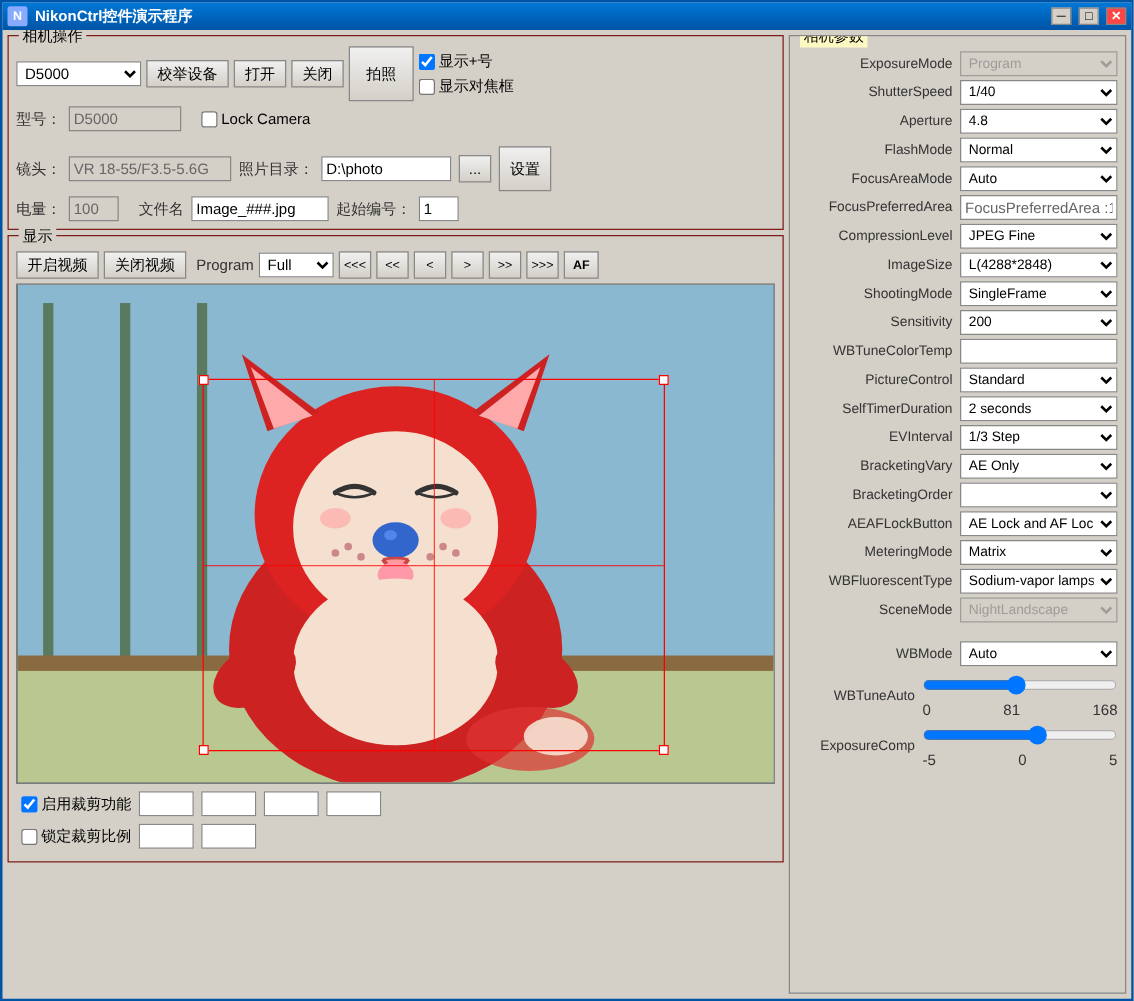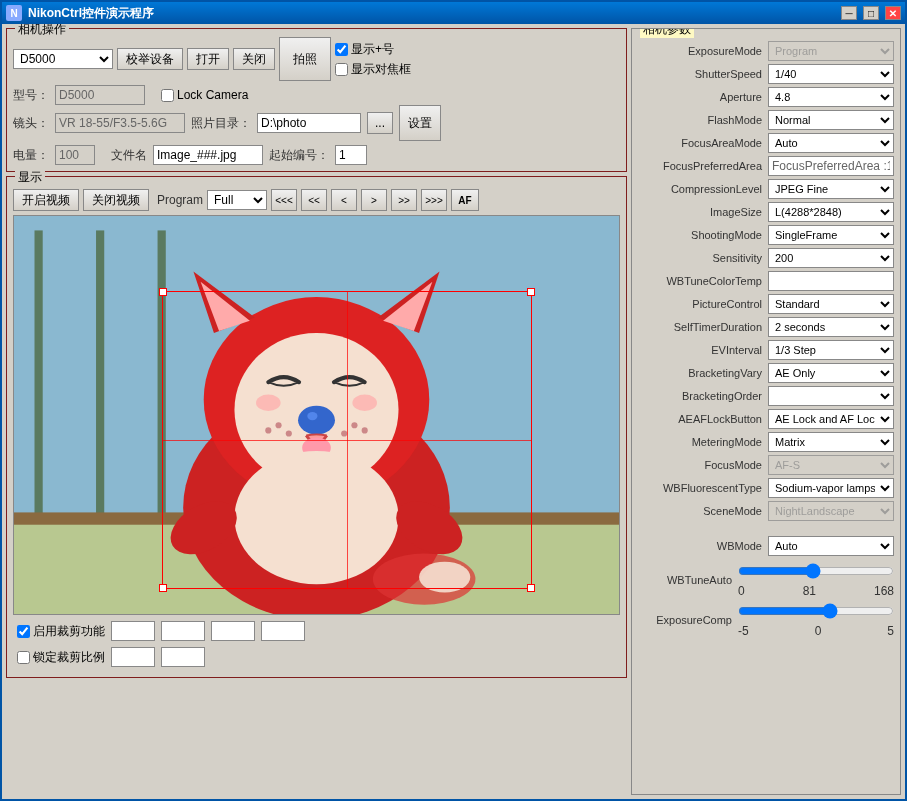--- a/index.html
+++ b/index.html
@@ -21,21 +21,21 @@
     
     .left-panel { flex: 1; display: flex; flex-direction: column; gap: 4px; min-width: 0; }
 
     
     .group-box { border: 1px solid #7f1d1d; background: #d4d0c8; padding: 4px 6px 6px 6px; position: relative; }
     .group-box-title { position: absolute; top: -8px; left: 8px; background: #d4d0c8; padding: 0 3px; font-size: 12px; }
 
     
     .camera-ops { padding-top: 8px; }
     .camera-row1 { display: flex; align-items: center; gap: 4px; margin-bottom: 4px; }
-    .camera-row2 { display: flex; align-items: center; gap: 6px; margin-bottom: 0; }
+    .camera-row2 { display: flex; align-items: center; gap: 6px; margin-bottom: 12px; }
     .camera-row3 { display: flex; align-items: center; gap: 6px; margin-bottom: 4px; }
     .camera-row4 { display: flex; align-items: center; gap: 6px; }
 
     select { background: white; border: 1px solid #888; height: 20px; padding: 0 2px; font-size: 12px; }
     button { background: linear-gradient(to bottom, #f0f0f0, #d4d0c8); border: 1px solid #888; height: 22px; padding: 0 8px; cursor: pointer; font-size: 12px; }
     input[type="text"] { border: 1px solid #888; height: 20px; padding: 0 3px; background: white; font-size: 12px; }
     input[type="text"].disabled-field { background: #d4d0c8; color: #666; }
     .take-photo-btn { width: 52px; height: 44px; background: linear-gradient(to bottom, #f0f0f0, #d4d0c8); border: 1px solid #888; cursor: pointer; font-size: 12px; display: flex; align-items: center; justify-content: center; }
     .checkbox-label { display: flex; align-items: center; gap: 3px; white-space: nowrap; }
     .checkbox-label input { margin: 0; }
@@ -440,28 +440,20 @@
 
           <div class="param-row">
             <span class="param-label">MeteringMode</span>
             <div class="param-control">
               <select class="param-select">
                 <option>Matrix</option>
               </select>
             </div>
           </div>
 
-          <div class="param-row">
-            <span class="param-label">FocusMode</span>
-            <div class="param-control">
-              <select class="param-select disabled" disabled="">
-                <option>AF-S</option>
-              </select>
-            </div>
-          </div>
 
           <div class="param-row">
             <span class="param-label">WBFluorescentType</span>
             <div class="param-control">
               <select class="param-select">
                 <option>Sodium-vapor lamps</option>
               </select>
             </div>
           </div>
 

